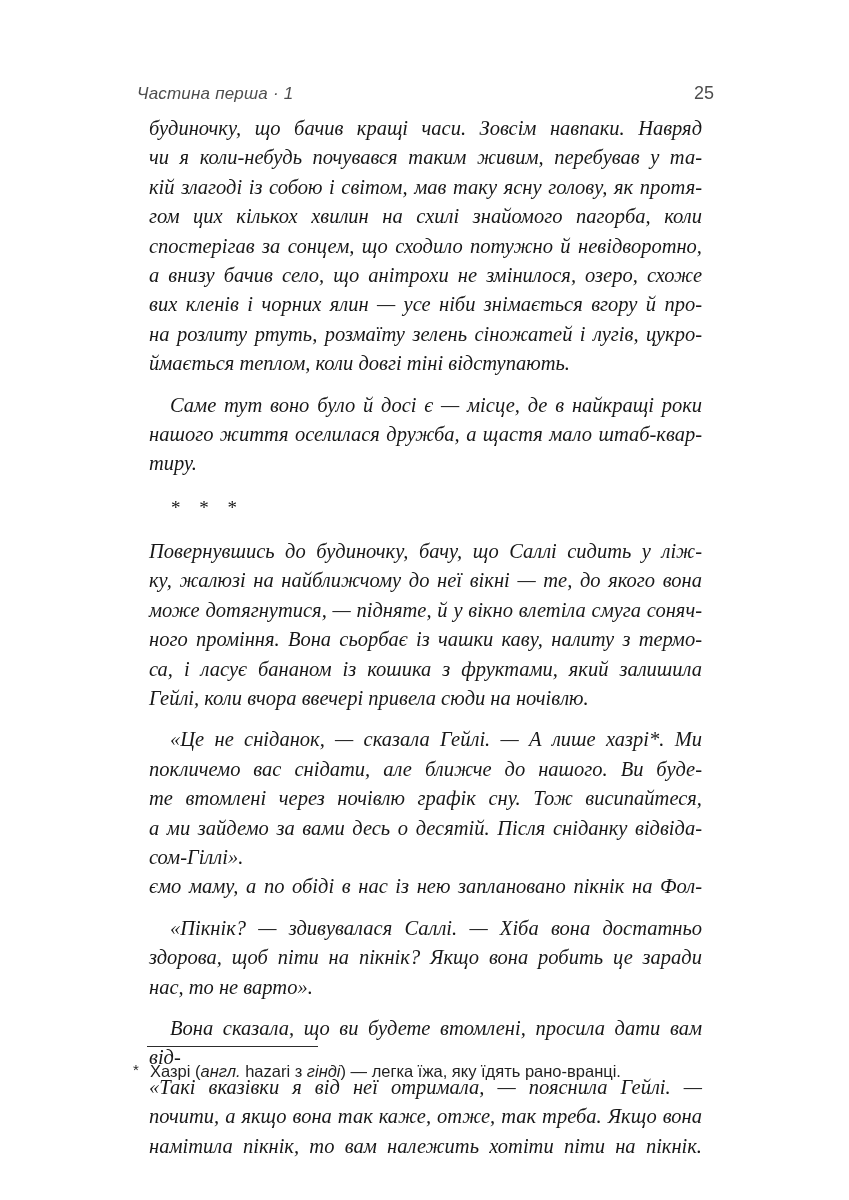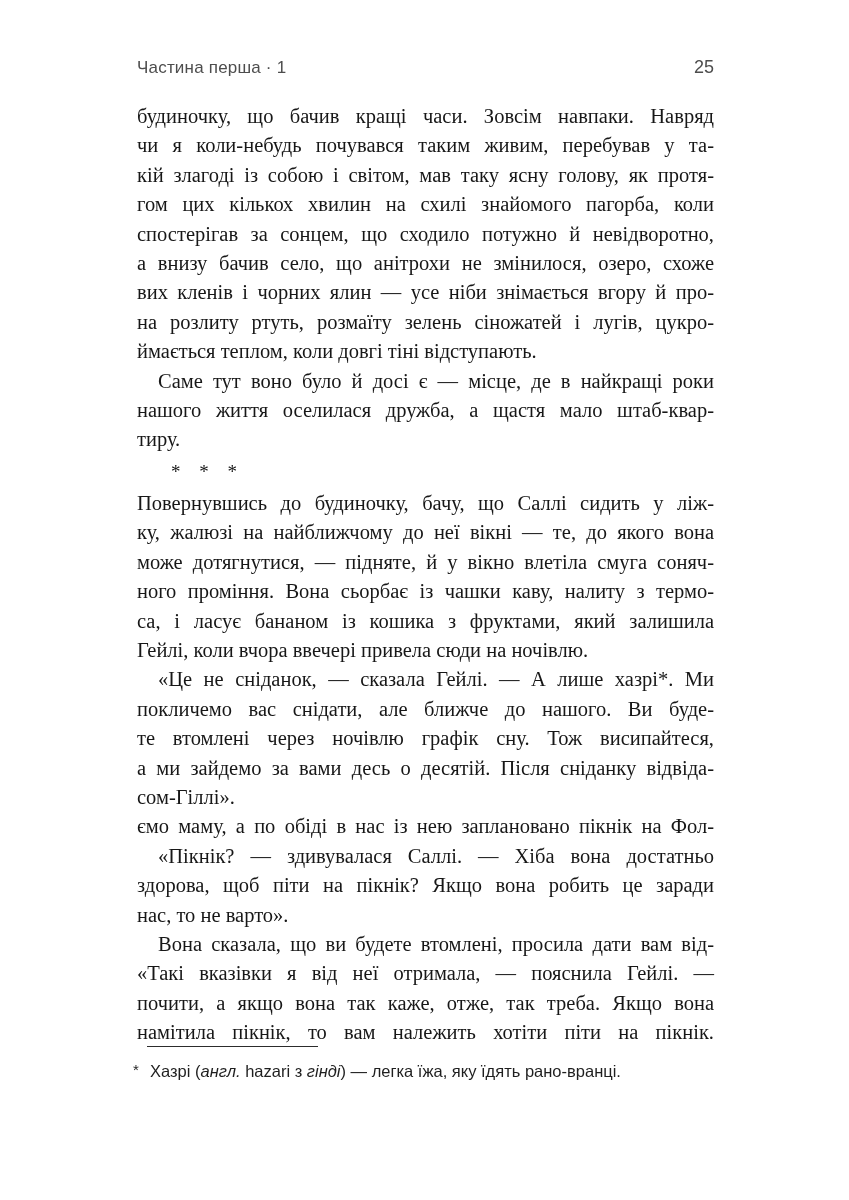--- a/index.html
+++ b/index.html
@@ -19,36 +19,38 @@
   .header {
     position: absolute;
     left: 137px; width: 577px; top: 57px;
     display: flex;
     justify-content: space-between;
     align-items: baseline;
     font-family: "Liberation Sans", sans-serif;
     color: #4d4d4d;
   }
   .running-title {
+    font-style: italic;
     font-size: 17px;
     letter-spacing: 0.2px;
   }
   .page-number {
     font-size: 18px;
     font-style: normal;
+    margin-top: 26px;
   }
   
   .content {
     position: absolute;
     left: 137px; top: 102px; width: 577px;
     font-size: 20.5px;
     line-height: 29.4px;
     color: #171717;
   }
-  .para { margin: 0; padding: 0; }
+  .para { margin: 12px; padding: 0; font-style: italic; }
   .line {
     display: block;
     text-align: justify;
     text-align-last: justify;
     white-space: normal;
   }
   .line.last { text-align-last: left; }
   .para.first-indent .line:first-child { text-indent: 21px; }
   .divider {
     height: 34px;

